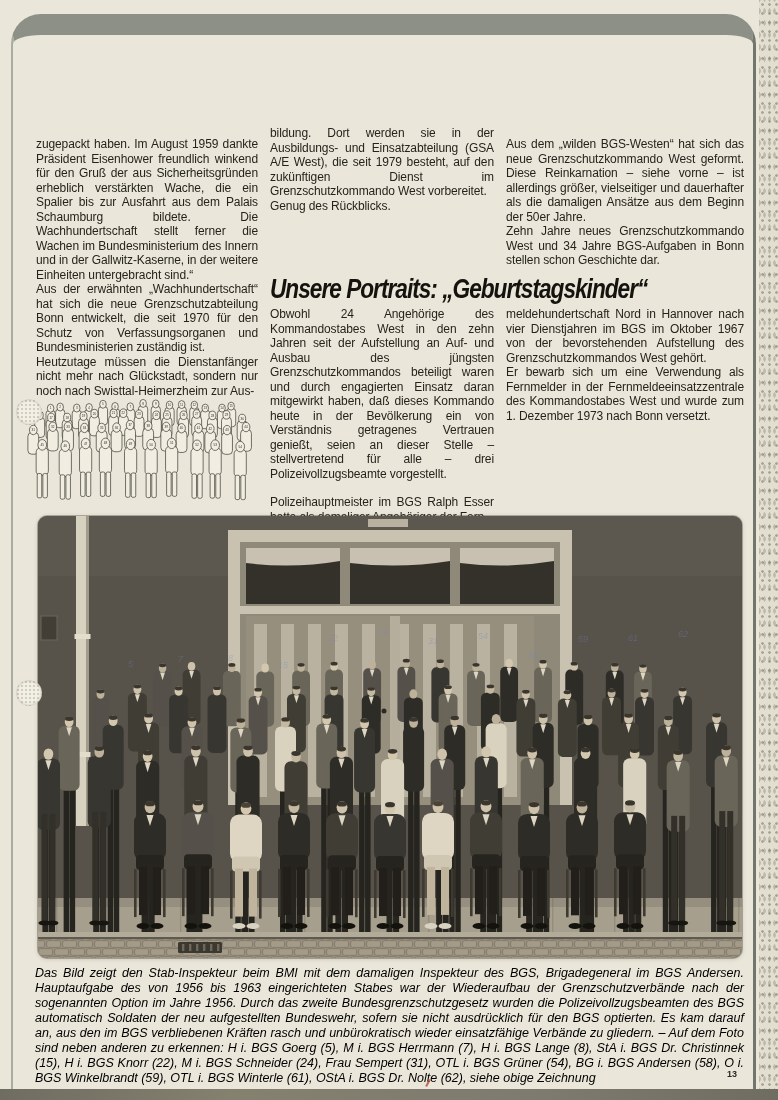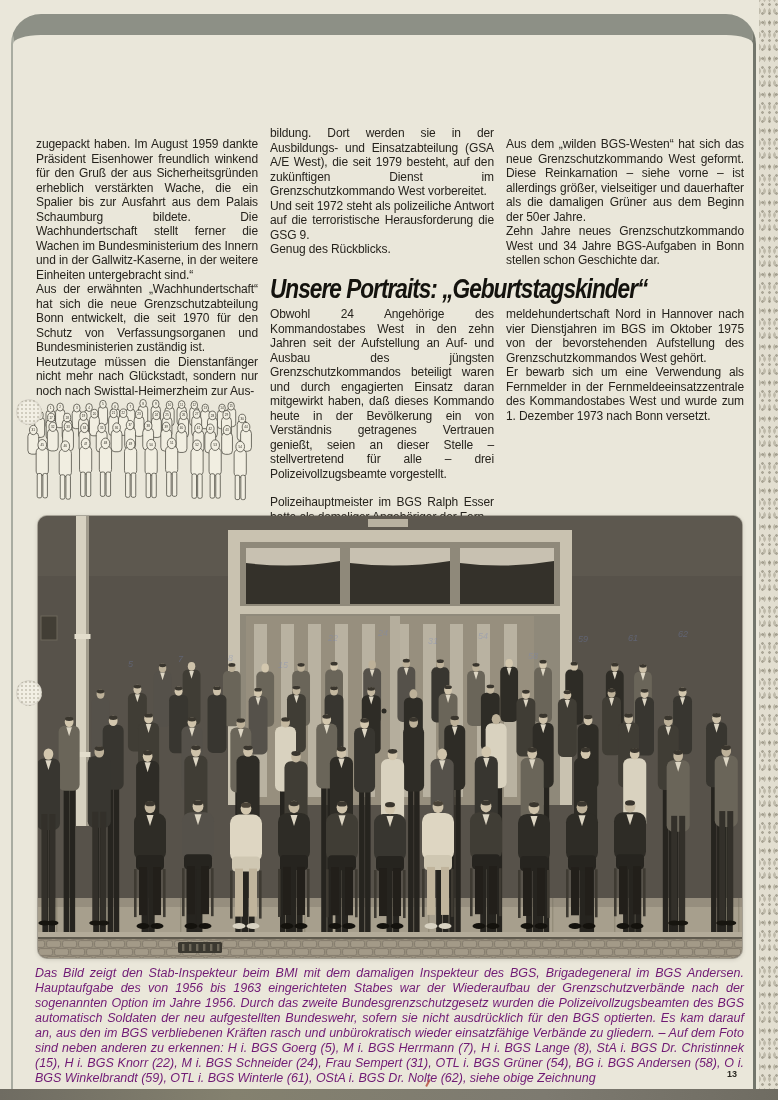--- a/index.html
+++ b/index.html
@@ -21,21 +21,21 @@
     background-size:4px 4px;box-shadow:inset 0 0 3px rgba(90,85,70,.45);z-index:6;}
   
   .body-col{position:absolute;font-size:12px;line-height:14.5px;text-align:justify;
     color:#26231d;letter-spacing:-0.1px;}
   .body-col p{margin:0;}
   .body-col p.gap{margin-top:14px;}
   .headline{position:absolute;left:270px;top:274px;width:480px;font-size:27px;font-weight:bold;
     font-style:italic;color:#14130e;white-space:nowrap;letter-spacing:-1.2px;
     transform:scaleX(0.84);transform-origin:left center;}
   .caption{position:absolute;left:35px;top:966px;width:709px;font-size:12.5px;line-height:15px;
-    font-style:italic;text-align:justify;color:#701a75;}
+    font-style:italic;text-align:justify;color:#000000;}
   .caption p{margin:0;}
   .page-number{position:absolute;left:727px;top:1069px;font-size:9px;font-weight:bold;color:#2a2822;}
   .red-mark{position:absolute;left:424px;top:1082px;width:8px;height:2px;background:#b5483a;
     transform:rotate(-62deg);opacity:.8;}
   
   .sketch-box{position:absolute;left:27px;top:393px;width:226px;height:120px;}
   .photo-box{position:absolute;left:38px;top:516px;width:704px;height:442px;border-radius:9px;
     overflow:hidden;box-shadow:0 0 0 1px rgba(70,64,52,.35), 0 1px 4px rgba(70,64,52,.25);}
   svg{display:block;}
 </style>
@@ -49,26 +49,25 @@
   <div class="hole" style="left:16px;top:680px;"></div>
 
   <div class="body-col" style="left:36px;top:137px;width:222px;">
     <p>zugepackt haben. Im August 1959 dankte Präsident Eisenhower freundlich winkend für den Gruß der aus Sicherheitsgründen erheblich verstärkten Wache, die ein Spalier bis zur Ausfahrt aus dem Palais Schaumburg bildete. Die Wachhundertschaft stellt ferner die Wachen im Bundesministerium des Innern und in der Gallwitz-Kaserne, in der weitere Einheiten untergebracht sind.“</p>
     <p>Aus der erwähnten „Wachhundertschaft“ hat sich die neue Grenzschutzabteilung Bonn entwickelt, die seit 1970 für den Schutz von Verfassungsorganen und Bundesministerien zuständig ist.</p>
     <p>Heutzutage müssen die Dienstanfänger nicht mehr nach Glückstadt, sondern nur noch nach Swisttal-Heimerzheim zur Aus-</p>
   </div>
 
   <div class="body-col" style="left:270px;top:126px;width:224px;">
     <p>bildung. Dort werden sie in der Ausbildungs- und Einsatzabteilung (GSA A/E West), die seit 1979 besteht, auf den zukünftigen Dienst im Grenzschutzkommando West vorbereitet.</p>
-    <p>Und seit 1972 steht als polizeiliche Antwort auf die terroristische Herausforderung die GSG 9.</p>
     <p>Genug des Rückblicks.</p>
   </div>
 
   <div class="body-col" style="left:506px;top:137px;width:238px;">
-    <p>Aus dem „wilden BGS-Westen“ hat sich das neue Grenzschutzkommando West geformt. Diese Reinkarnation – siehe vorne – ist allerdings größer, vielseitiger und dauerhafter als die damaligen Grüner aus dem Beginn der 50er Jahre.</p>
+    <p>Aus dem „wilden BGS-Westen“ hat sich das neue Grenzschutzkommando West geformt. Diese Reinkarnation – siehe vorne – ist allerdings größer, vielseitiger und dauerhafter als die damaligen Ansätze aus dem Beginn der 50er Jahre.</p>
     <p>Zehn Jahre neues Grenzschutzkommando West und 34 Jahre BGS-Aufgaben in Bonn stellen schon Geschichte dar.</p>
   </div>
 
   <div class="sketch-box">
     <svg id="sketch-svg" viewBox="0 0 226 120" width="226" height="120">
         <g>
           <rect x="18.996558650726364" y="17.47724692058109" width="9.2" height="18.4" rx="3.2" fill="#f1eee1" stroke="#3b3930" stroke-width="0.7"></rect>
           <ellipse cx="23.596558650726365" cy="15.277246920581092" rx="3.28" ry="4" fill="#f1eee1" stroke="#3b3930" stroke-width="0.7"></ellipse>
           <text x="23.596558650726365" y="16.377246920581094" text-anchor="middle" font-size="3.1" font-family="&quot;Liberation Sans&quot;, sans-serif" fill="#2a2820">1</text>
         </g>
@@ -361,21 +360,21 @@
   </div>
 
   <div class="headline">Unsere Portraits: „Geburtstagskinder“</div>
 
   <div class="body-col" style="left:270px;top:307px;width:224px;">
     <p>Obwohl 24 Angehörige des Kommandostabes West in den zehn Jahren seit der Aufstellung an Auf- und Ausbau des jüngsten Grenzschutzkommandos beteiligt waren und durch engagierten Einsatz daran mitgewirkt haben, daß dieses Kommando heute in der Bevölkerung ein von Verständnis getragenes Vertrauen genießt, seien an dieser Stelle – stellvertretend für alle – drei Polizeivollzugsbeamte vorgestellt.</p>
     <p class="gap">Polizeihauptmeister im BGS Ralph Esser hatte als damaliger Angehöriger der Fern-</p>
   </div>
 
   <div class="body-col" style="left:506px;top:307px;width:238px;">
-    <p>meldehundertschaft Nord in Hannover nach vier Dienstjahren im BGS im Oktober 1975 von der bevorstehenden Aufstellung des Grenzschutzkommandos West gehört.</p>
+    <p>meldehundertschaft Nord in Hannover nach vier Dienstjahren im BGS im Oktober 1967 von der bevorstehenden Aufstellung des Grenzschutzkommandos West gehört.</p>
     <p>Er bewarb sich um eine Verwendung als Fernmelder in der Fernmeldeeinsatzzentrale des Kommandostabes West und wurde zum 1. Dezember 1973 nach Bonn versetzt.</p>
   </div>
 
   <div class="photo-box">
     <svg id="photo-svg" viewBox="0 0 704 442" width="704" height="442">
         <rect x="0" y="0" width="704" height="442" fill="#57524a"></rect>
         <rect x="0" y="0" width="704" height="60" fill="#5d584f"></rect>
         <rect x="38" y="0" width="13" height="310" fill="#d7d1c0"></rect>
         <rect x="48" y="0" width="3" height="310" fill="#8a8476" opacity="0.7"></rect>
         <rect x="36.5" y="118" width="16" height="5" fill="#e3ddcc"></rect>

